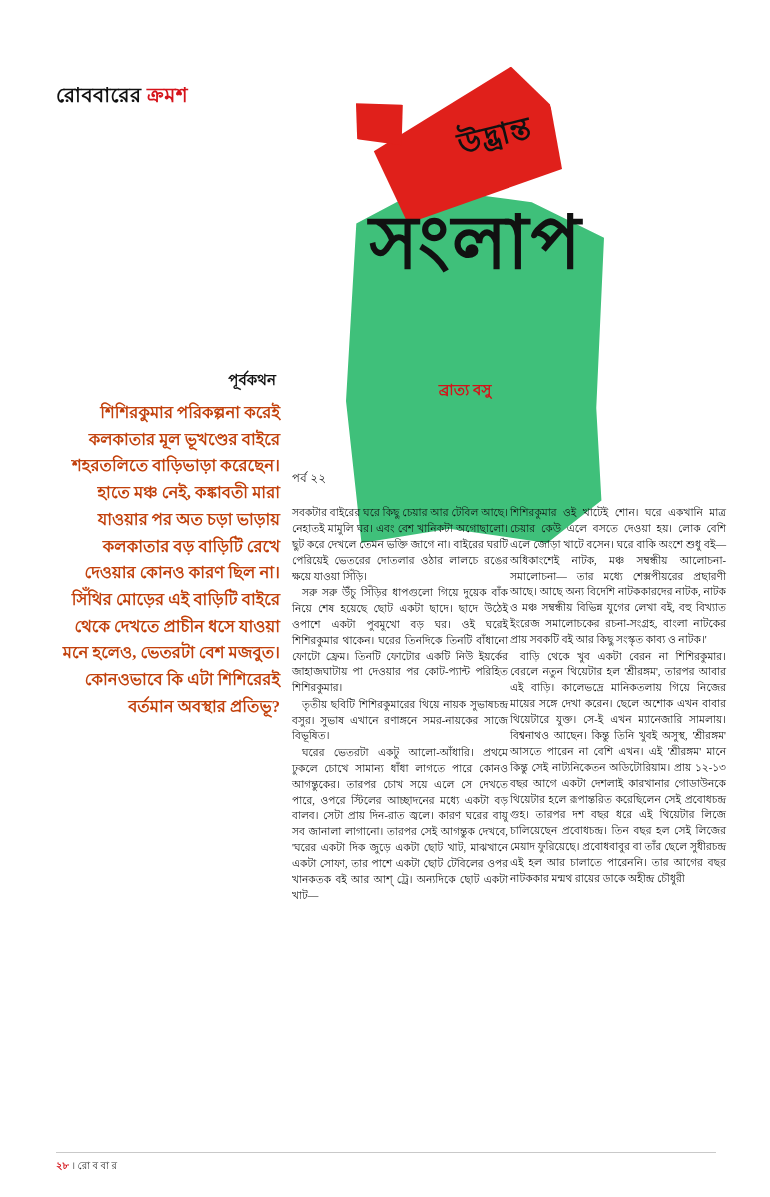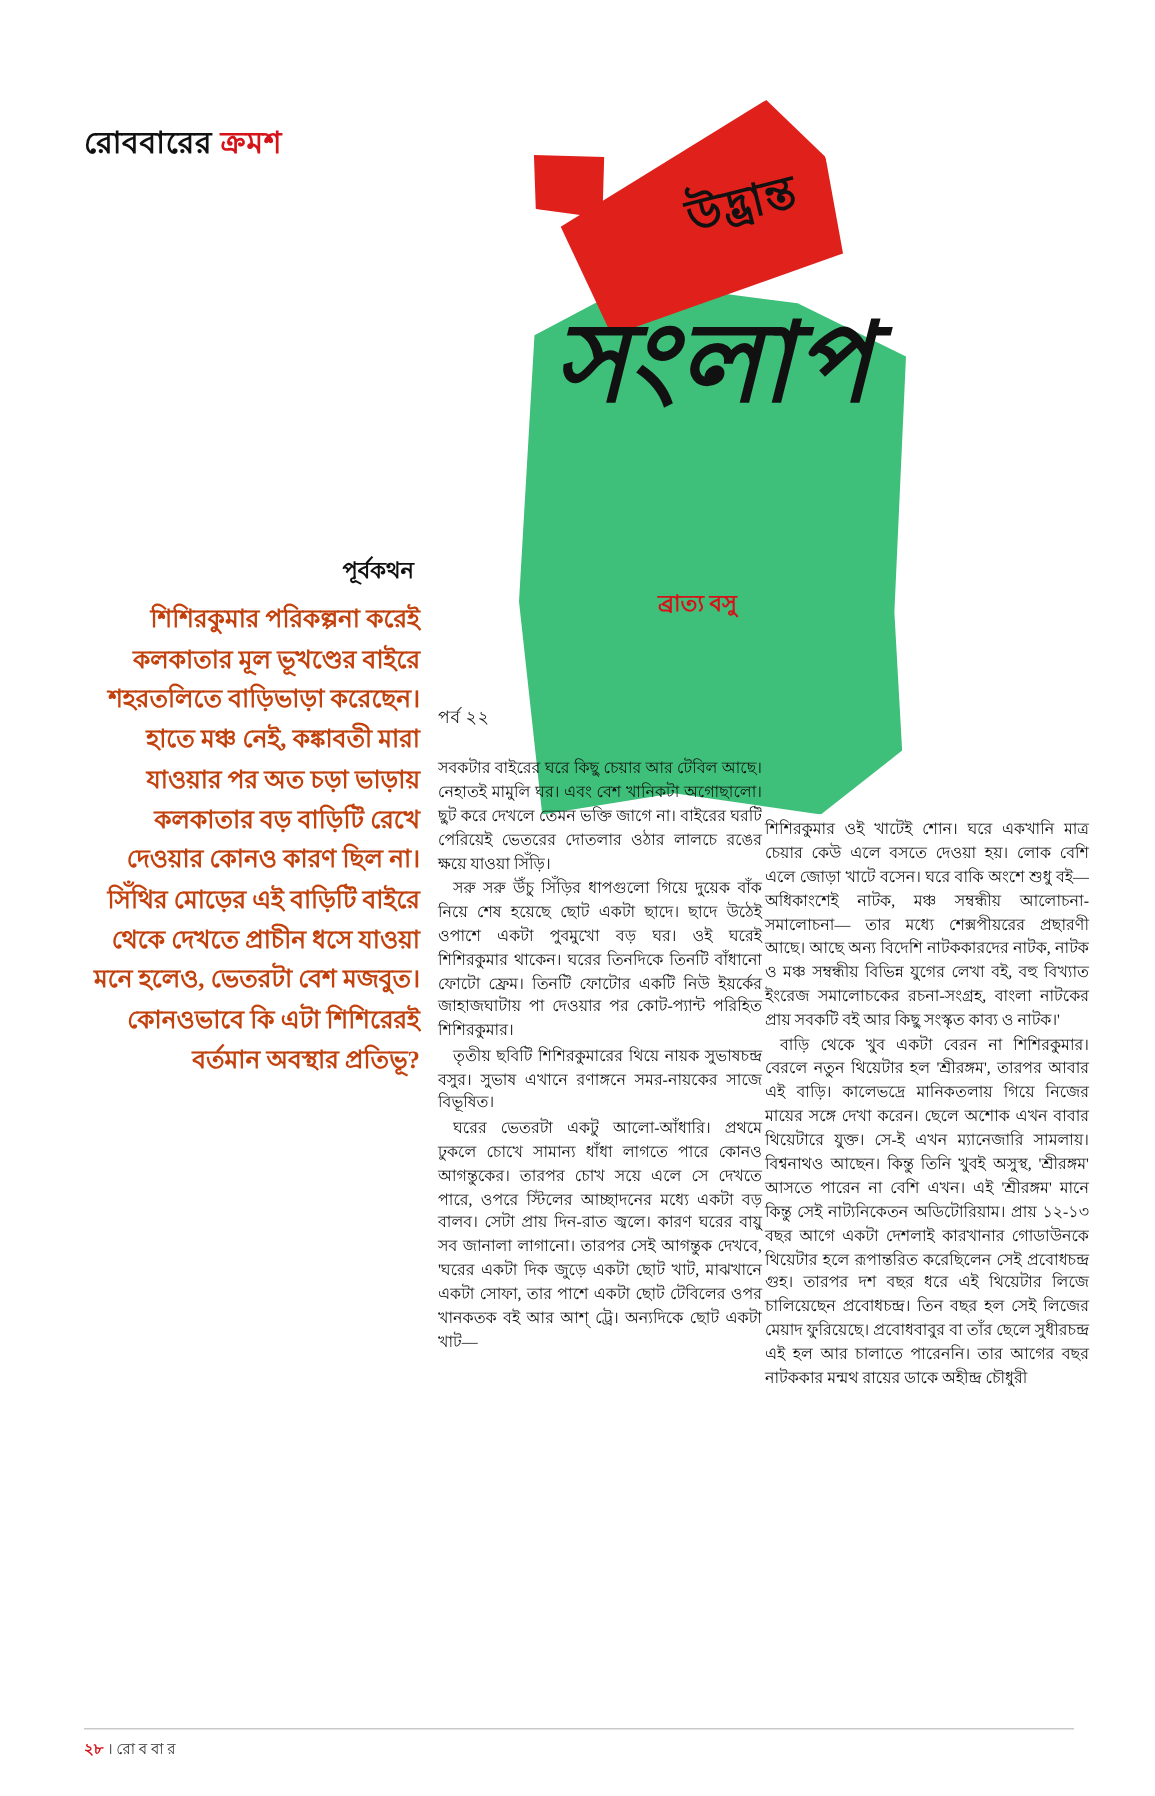--- a/index.html
+++ b/index.html
@@ -70,25 +70,24 @@
   .art-title-big{
     position:absolute;
     left:20px; top:130px;
     width:272px;
     font-size:74px;
     line-height:0.95;
     font-weight:700;
     color:#111;
     text-align:center;
     letter-spacing:2px;
-    font-style:italic;
   }
   .art-author{
     position:absolute;
-    left:0px; top:312px;
+    left:0px; top:300px;
     width:290px;
     text-align:center;
     color:#d5131a;
     font-size:15px;
     font-weight:700;
   }
 
   
   .preface-label{
     position:absolute;
@@ -125,21 +124,21 @@
     top:505px;
     width:216px;
     font-size:10.6px;
     line-height:1.50;
     text-align:justify;
     color:#111;
   }
   .col p{margin:0 0 0.5px 0; text-indent:10px;}
   .col p.first{text-indent:0;}
   .col-mid{left:292px;}
-  .col-right{left:510px;margin-top:41px;}
+  .col-right{left:510px;}
 
   
   .footrule{
     position:absolute;
     left:56px; top:1152px;
     width:660px; height:1px;
     background:#c9c9c9;
   }
   .folio{
     position:absolute;

